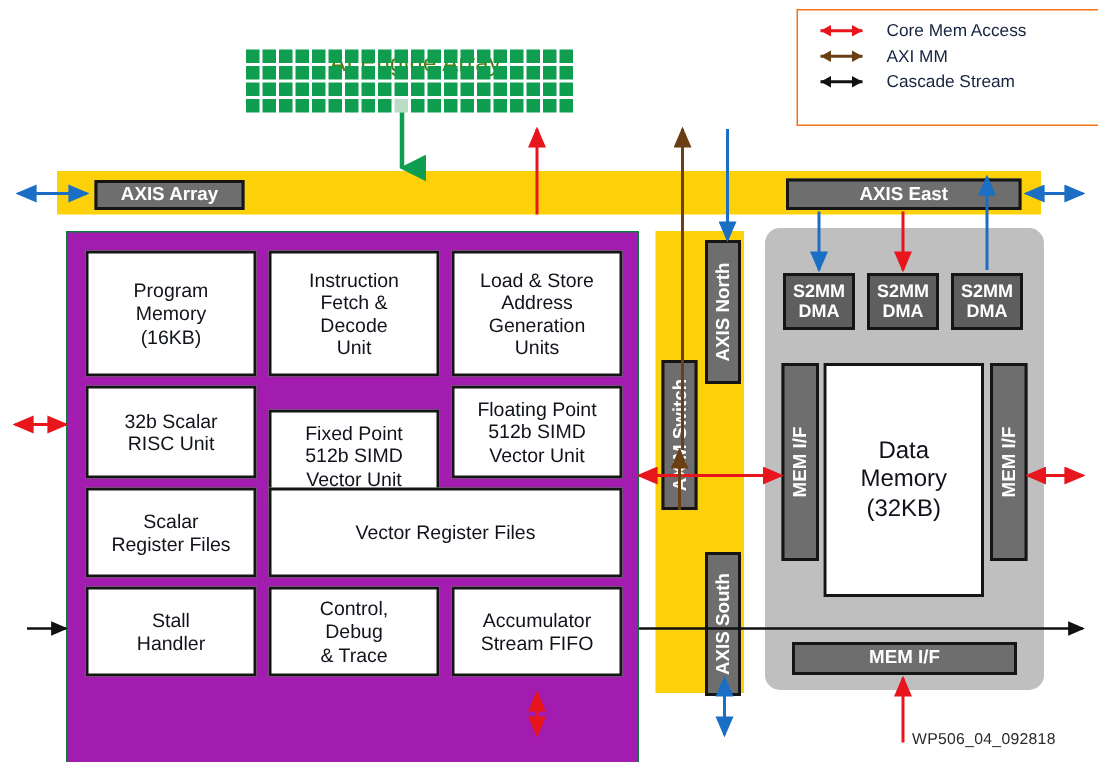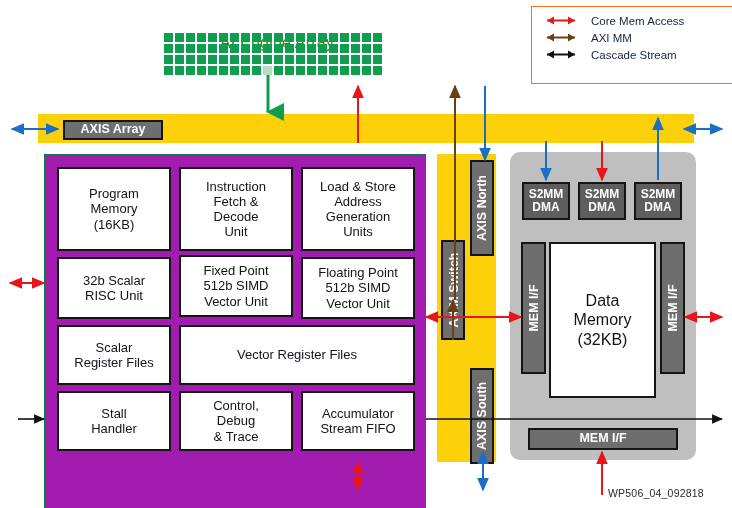--- a/index.html
+++ b/index.html
@@ -239,35 +239,36 @@
           <path d="M9,5.5 L37,5.5" stroke="#111111" stroke-width="2"></path>
           <path d="M9,5.5 L16,1.6 L16,9.4 z" fill="#111111"></path>
           <path d="M37,5.5 L30,1.6 L30,9.4 z" fill="#111111"></path>
         </svg>
         <span class="legend-label">Cascade Stream</span>
       </div>
     </div>
 
   <div class="abs" id="axis-bar"></div>
   <div class="abs gray-box" id="axis-west">AXIS Array</div>
+  <div class="abs gray-box" id="axis-east">AXIS East</div>
 
   <div class="abs" id="core-block">
       <div class="wbox" style="left: 12px; top: 12px; width: 114px; height: 84px;">
         <span>Program<br>Memory<br>(16KB)</span>
       </div>
       <div class="wbox" style="left: 134px; top: 12px; width: 114px; height: 84px;">
         <span>Instruction<br>Fetch &amp;<br>Decode<br>Unit</span>
       </div>
       <div class="wbox" style="left: 256px; top: 12px; width: 114px; height: 84px;">
         <span>Load &amp; Store<br>Address<br>Generation<br>Units</span>
       </div>
       <div class="wbox" style="left: 12px; top: 102px; width: 114px; height: 62px; justify-content: center;">
         <span>32b Scalar<br>RISC Unit</span>
       </div>
-      <div class="wbox" style="left: 134px; top: 100px; width: 114px; height: 62px;">
+      <div class="wbox" style="left: 134px; top: 118px; width: 114px; height: 62px;">
         <span>Fixed Point<br>512b SIMD<br>Vector Unit</span>
       </div>
       <div class="wbox" style="left: 256px; top: 102px; width: 114px; height: 62px;">
         <span>Floating Point<br>512b SIMD<br>Vector Unit</span>
       </div>
       <div class="wbox" style="left: 12px; top: 170px; width: 114px; height: 60px;">
         <span>Scalar<br>Register Files</span>
       </div>
       <div class="wbox" style="left: 12px; top: 236px; width: 114px; height: 60px;">
         <span>Stall<br>Handler</span>

